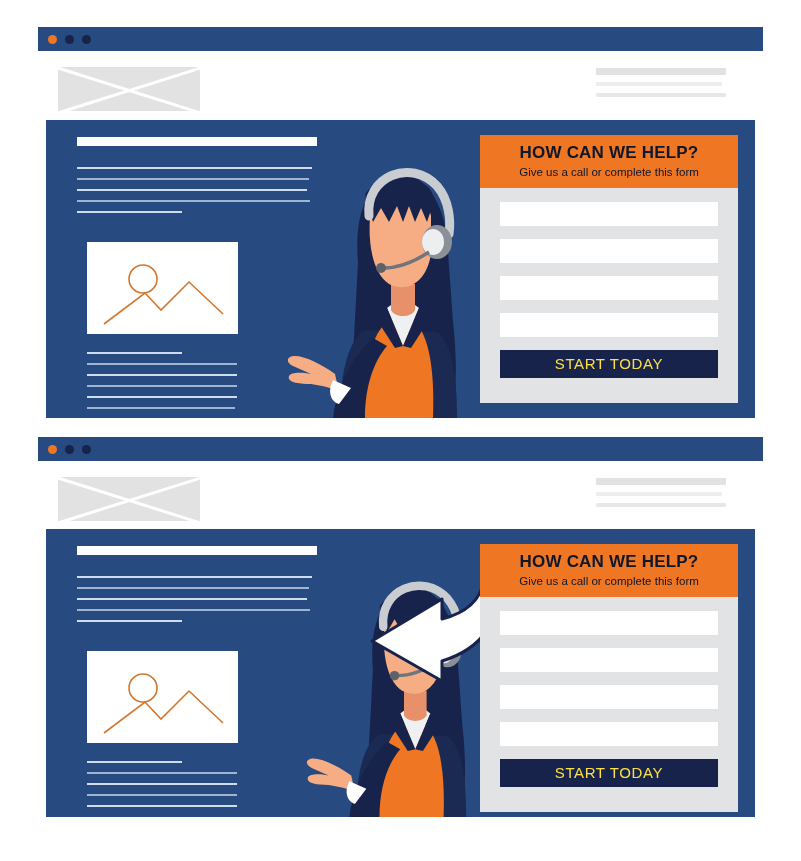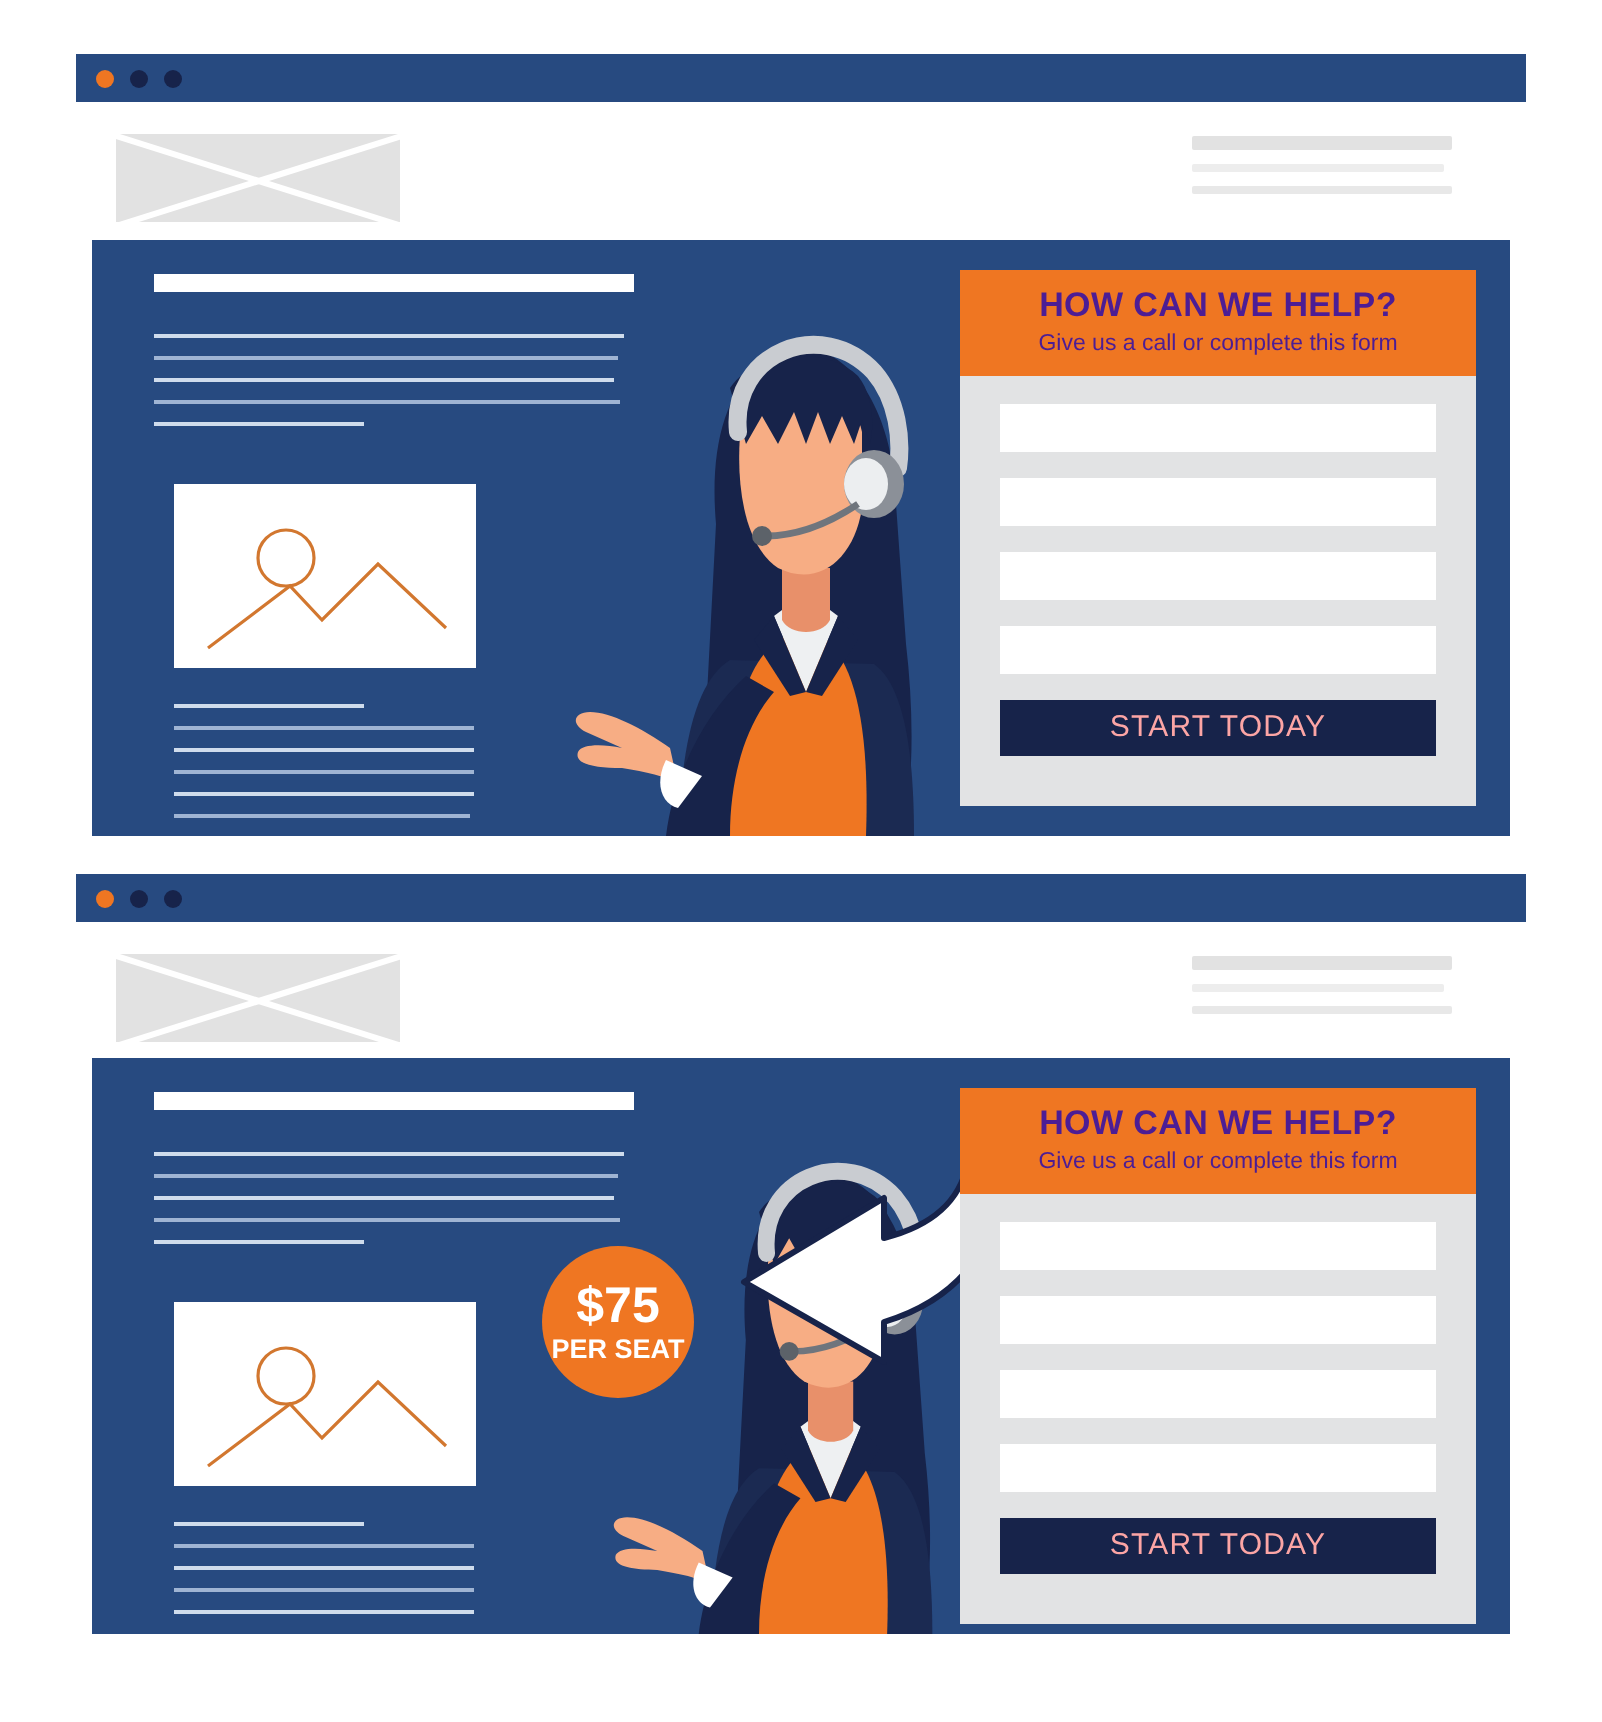--- a/index.html
+++ b/index.html
@@ -39,27 +39,27 @@
   .hl-title{position:absolute;background:#ffffff;height:9px;}
   .hl-line{position:absolute;height:2px;background:#9fb4d3;}
   .hl-line.bright{background:#cfdcec;}
 
   
   .pic{position:absolute;background:#ffffff;}
   .pic svg{display:block;}
 
   
   .form{position:absolute;background:#e2e3e4;}
-  .form-head{background:#ef7622;text-align:center;color:#4c1d95;padding:9px 6px 10px;}
+  .form-head{background:#ef7622;text-align:center;color:#0f172a;padding:9px 6px 10px;}
   .form-head h3{margin:0;font-size:17px;font-weight:bold;letter-spacing:.2px;line-height:1.1;}
   .form-head p{margin:3px 0 0;font-size:11.5px;font-weight:normal;line-height:1.1;}
   .field{background:#ffffff;height:24px;margin:0 auto;}
   .fields{padding-top:14px;}
   .fields .field{margin-bottom:13px;}
-  .cta{background:#17234a;color:#fca5a5;text-align:center;font-size:15px;letter-spacing:.6px;
+  .cta{background:#17234a;color:#fde047;text-align:center;font-size:15px;letter-spacing:.6px;
        height:28px;line-height:28px;margin:2px auto 0;}
 
   
   .agent{position:absolute;}
   .badge{position:absolute;border-radius:50%;background:#ef7622;color:#fff;text-align:center;
          display:flex;flex-direction:column;align-items:center;justify-content:center;}
   .badge .p{font-size:25px;font-weight:bold;line-height:1;}
   .badge .s{font-size:13.5px;font-weight:bold;line-height:1;margin-top:2px;}
 
   .arrow{position:absolute;}
@@ -227,24 +227,20 @@
         <circle cx="120" cy="126" r="5" fill="#5c6269"></circle>
         <path d="M112 196 C92 214 76 244 72 276 L104 276 C104 246 112 220 126 204 Z" fill="#17234a"></path>
         <path d="M74 232 C60 222 44 214 34 214 C26 214 24 220 32 224 L50 232 C40 230 30 230 28 234 C26 240 36 242 50 242 C62 244 72 246 78 250 Z" fill="#f7ad84"></path>
         <path d="M72 238 C66 250 70 260 78 262 L90 246 Z" fill="#ffffff"></path>
       </svg>
 
       <svg class="arrow" style="left:308px;top:48px;" width="150" height="110" viewBox="0 0 150 110">
         <path d="M146 6 C150 40 128 72 88 84 L88 104 L18 64 L88 22 L88 42 C112 36 126 24 130 4 Z" fill="#ffffff" stroke="#17234a" stroke-width="3" stroke-linejoin="round"></path>
       </svg>
 
-      <div class="badge" style="left:225px;top:94px;width:76px;height:76px;">
-        <span class="p">$75</span>
-        <span class="s">PER SEAT</span>
-      </div>
 
       <div class="form" style="left:434px;top:15px;width:258px;height:268px;">
         <div class="form-head">
           <h3>HOW CAN WE HELP?</h3>
           <p>Give us a call or complete this form</p>
         </div>
         <div class="fields">
           <div class="field" style="width:218px;"></div>
           <div class="field" style="width:218px;"></div>
           <div class="field" style="width:218px;"></div>

